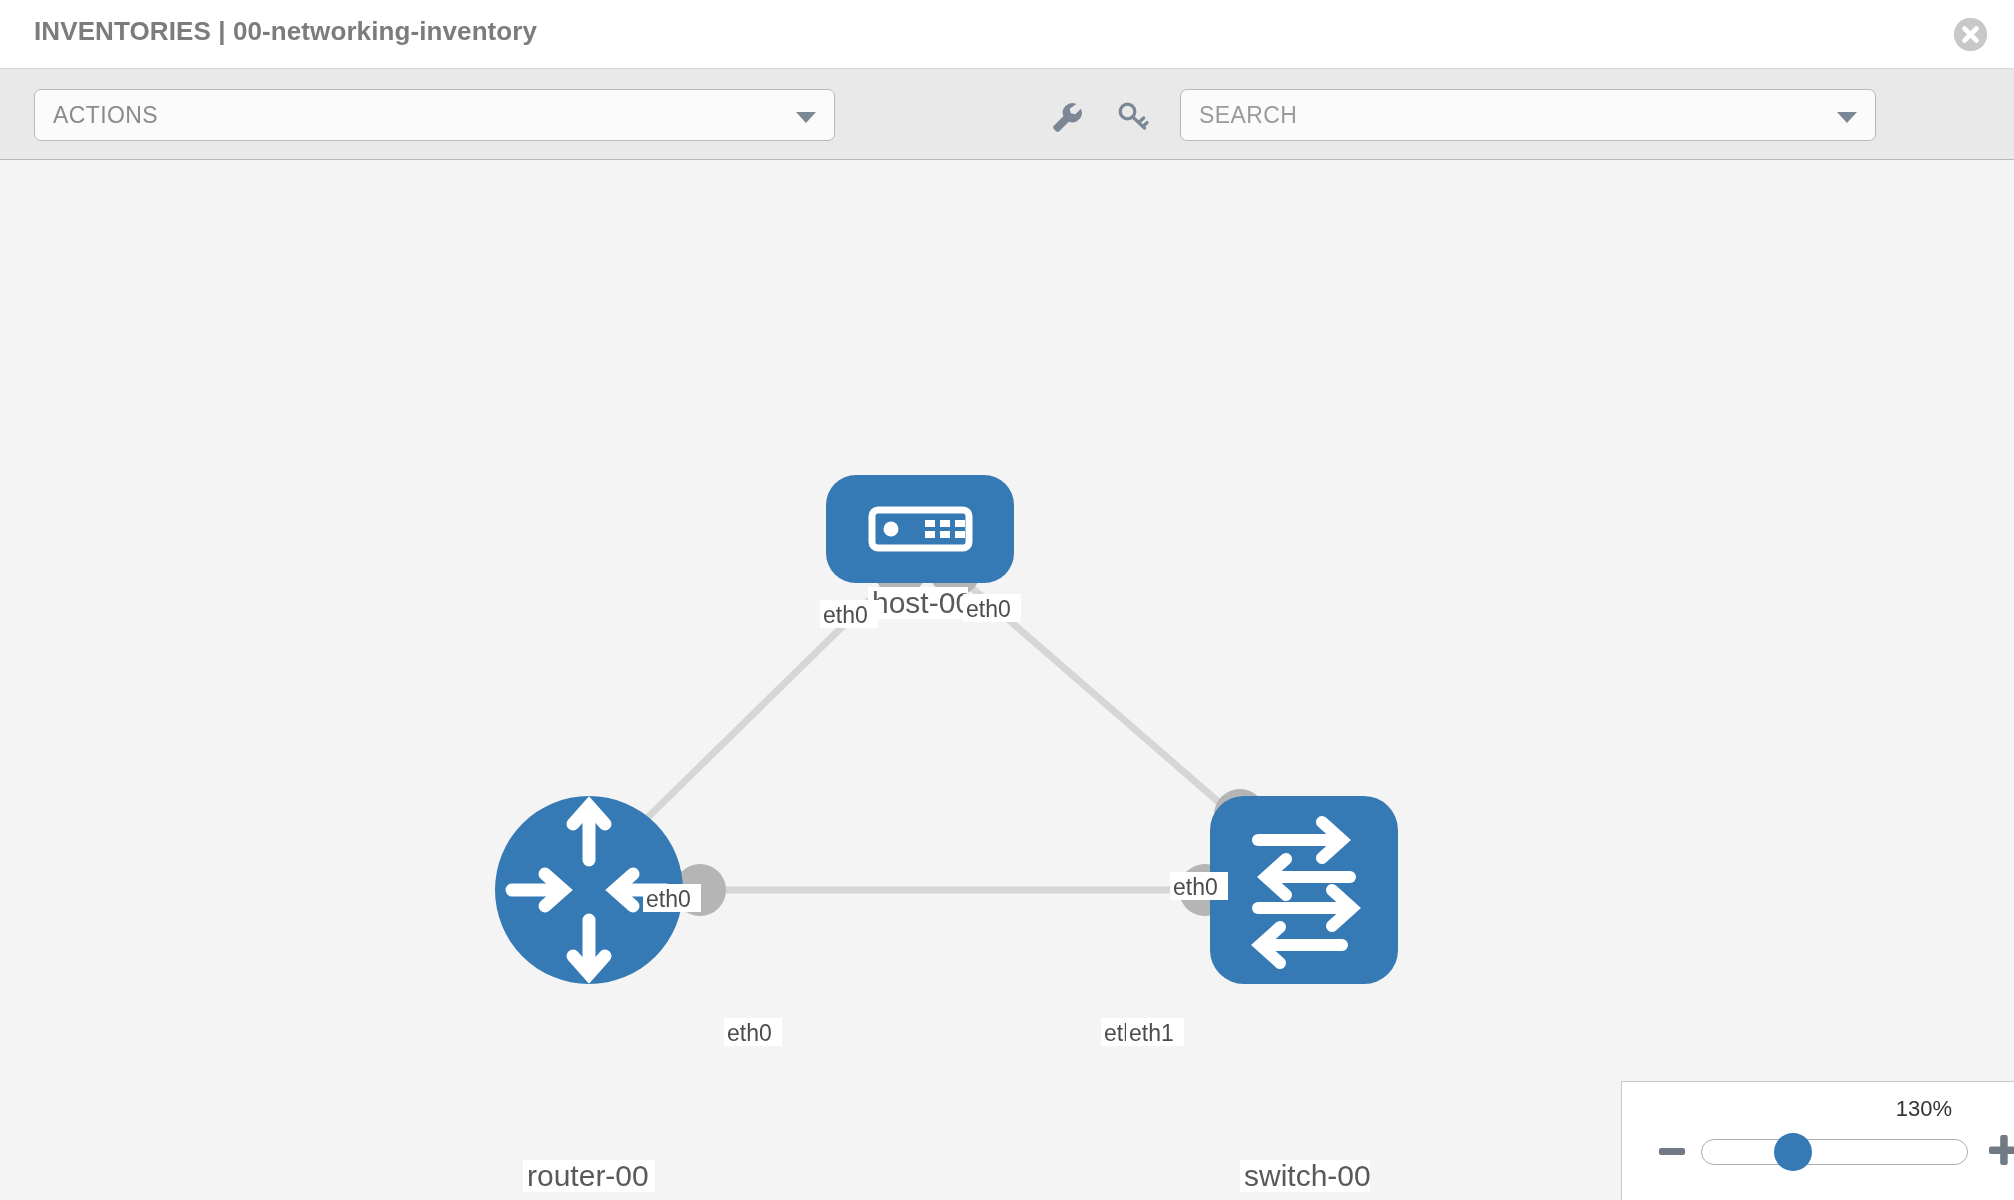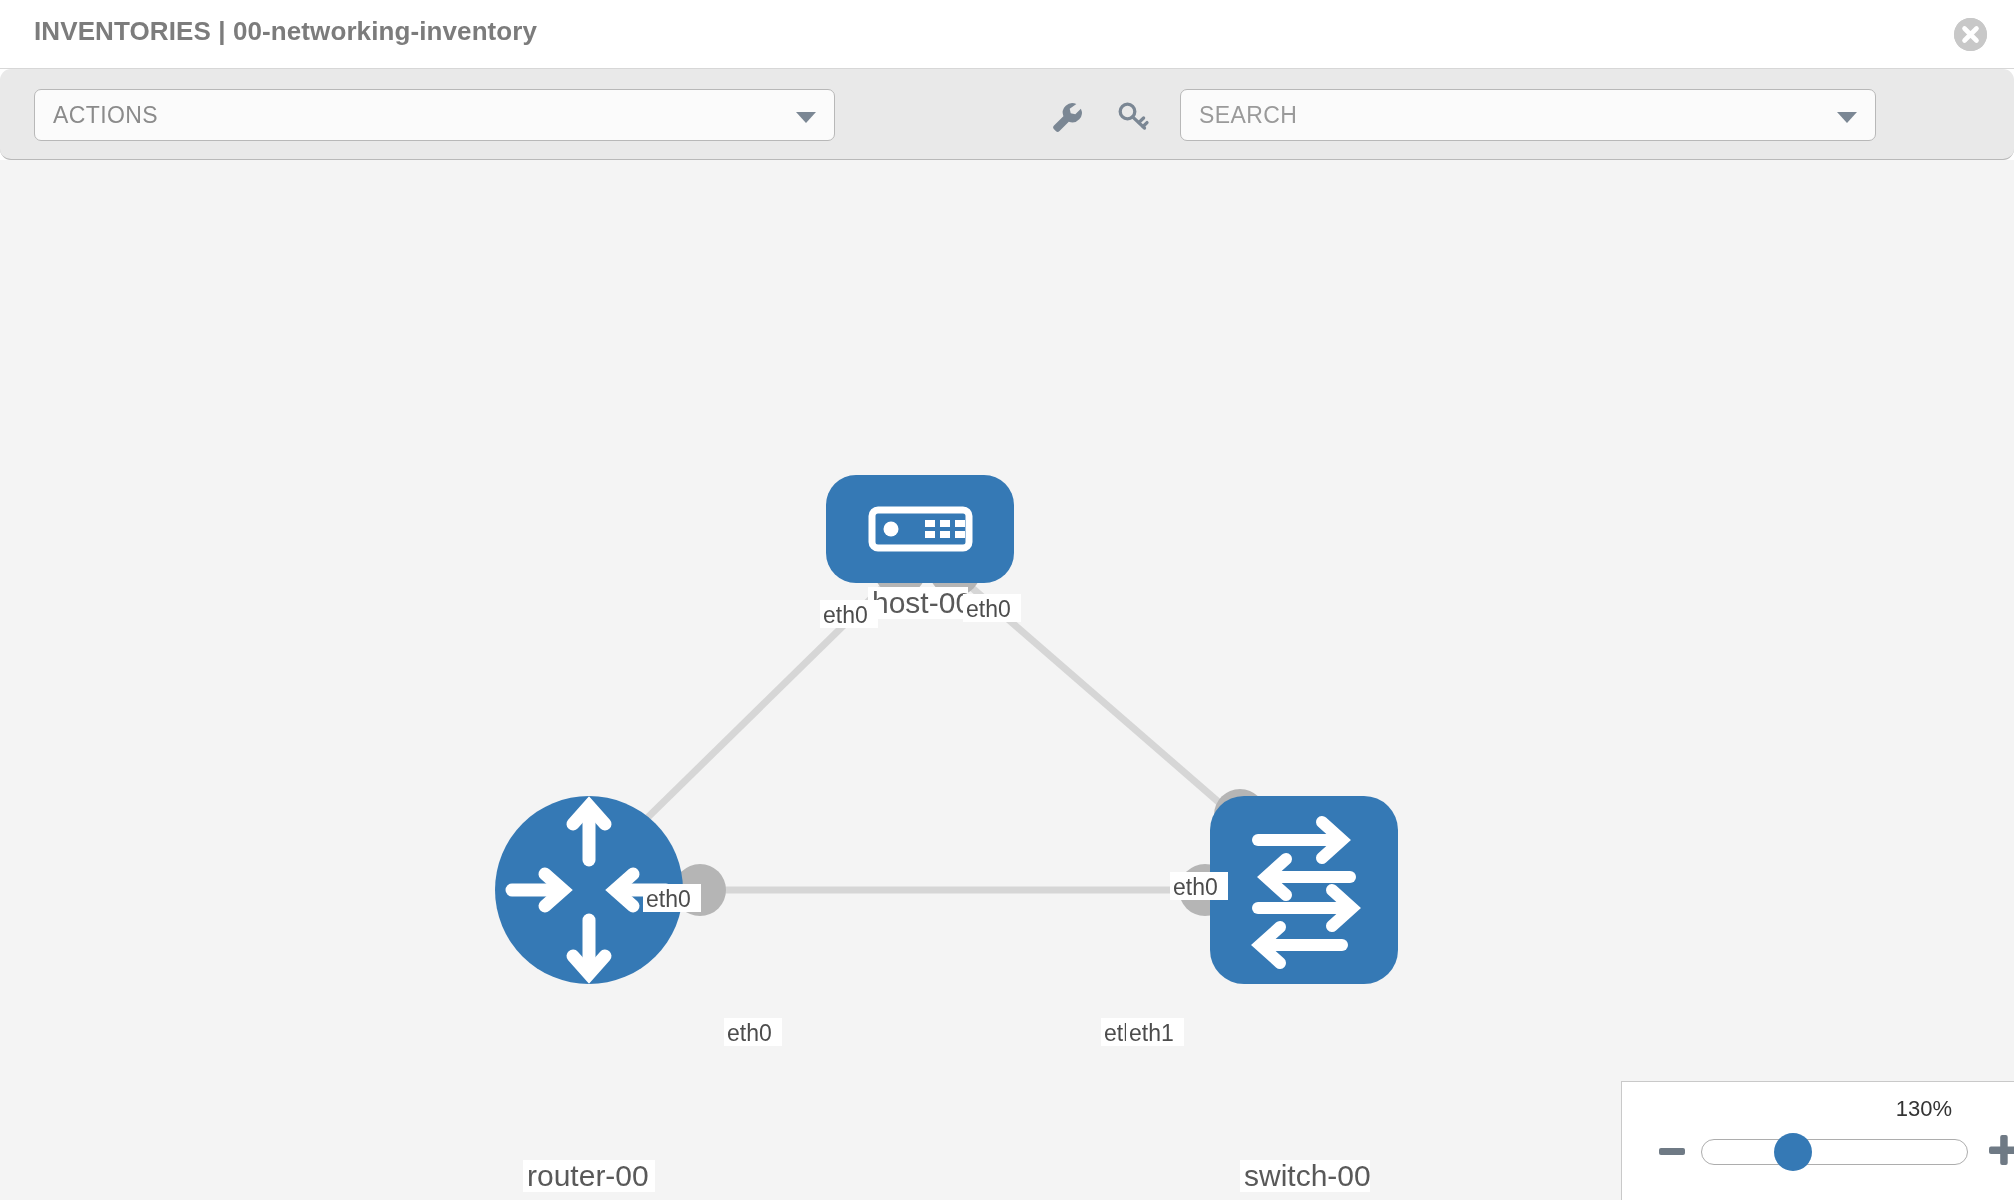--- a/index.html
+++ b/index.html
@@ -55,21 +55,20 @@
 
   
   .toolbar {
     position: absolute;
     left: 0; top: 69px;
     width: 2014px;
     height: 91px;
     background: #e9e9e9;
     border-bottom: 1px solid #b9b9b9;
     box-sizing: border-box;
-    border-radius: 11px;
   }
 
   .actions-select {
     position: absolute;
     left: 34px;
     top: 20px;
     width: 801px;
     height: 52px;
     background: #fbfbfb;
     border: 1px solid #b8b8b8;

